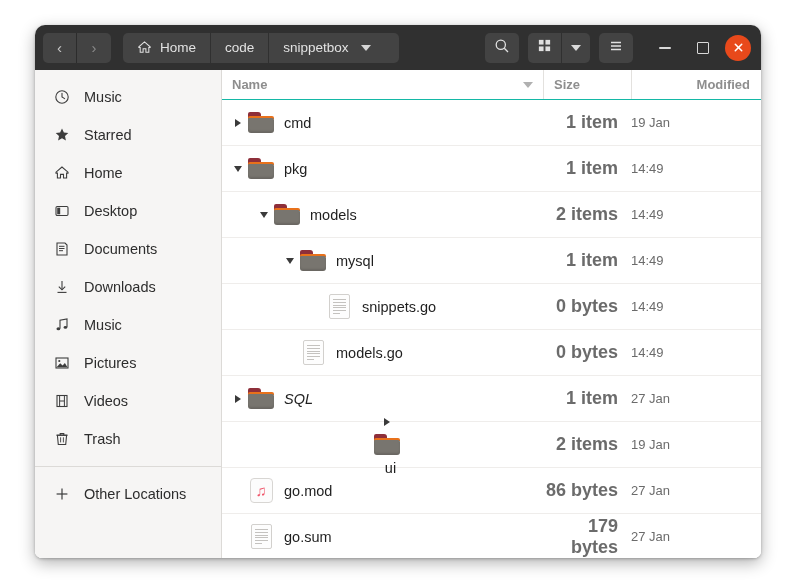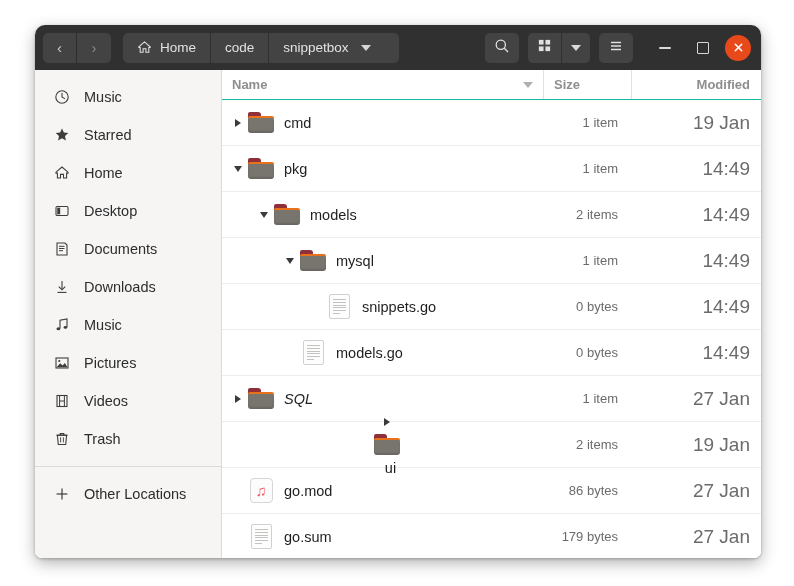--- a/index.html
+++ b/index.html
@@ -241,26 +241,26 @@
     width: 0; height: 0;
     border-left: 4.5px solid transparent;
     border-right: 4.5px solid transparent;
     border-top: 6px solid #3a3a3a;
   }
   .r-icon { width: 30px; flex: 0 0 30px; display: flex; align-items: center; justify-content: center; }
   .r-label { margin-left: 8px; white-space: nowrap; overflow: hidden; text-overflow: ellipsis; }
   .r-size {
     width: 88px; flex: 0 0 88px;
     text-align: right; padding-right: 13px;
-    color: #6b6b6b; font-size: 13px;
+    color: #6b6b6b; font-size: 18px; font-weight: bold;
   }
   .r-mod {
     width: 130px; flex: 0 0 130px;
-    text-align: right; padding-right: 11px;
-    color: #6b6b6b; font-size: 19px;
+    padding-right: 11px;
+    color: #6b6b6b; font-size: 13px;
   }
 
   
   .folder { position: relative; width: 26px; height: 21px; }
   .folder .tab {
     position: absolute; left: 0; top: 0;
     width: 13px; height: 6px;
     background: #8e2f3a;
     border-radius: 2px 3px 0 0;
   }

